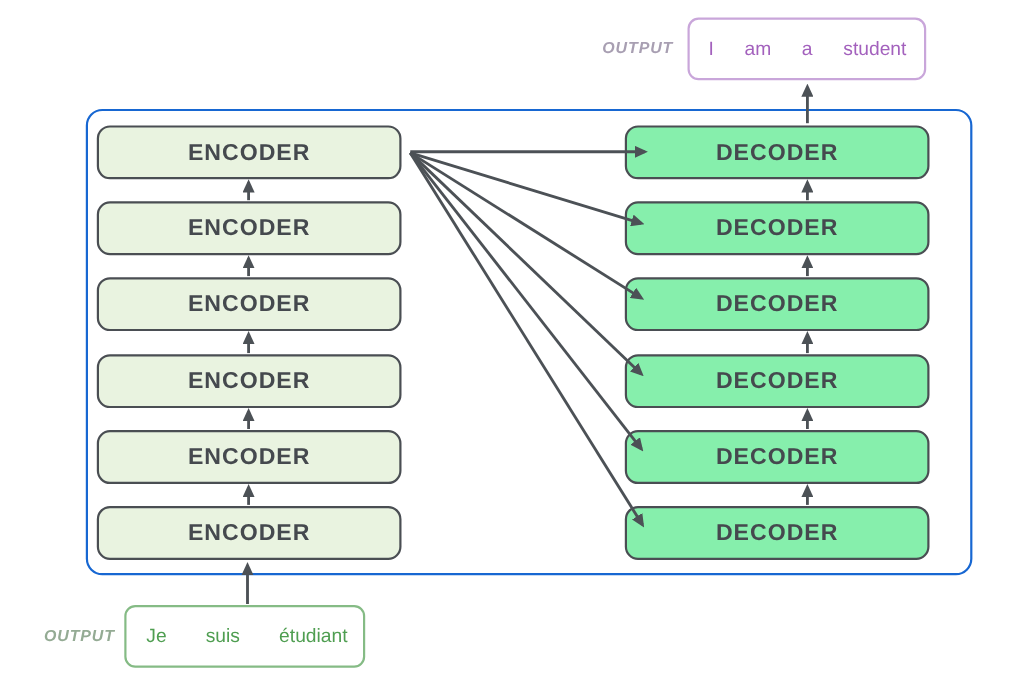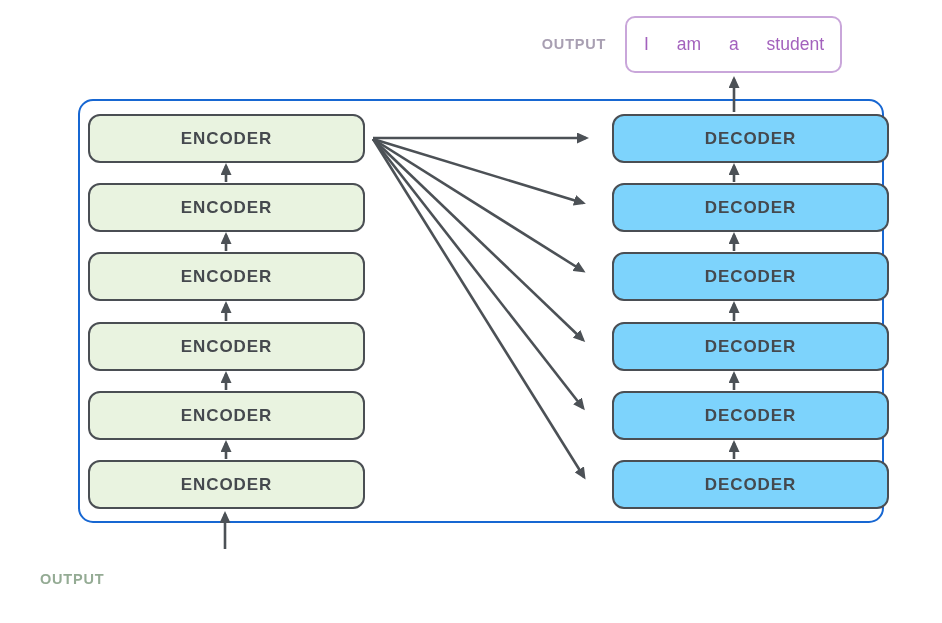--- a/index.html
+++ b/index.html
@@ -8,40 +8,40 @@
     font-family:"Liberation Sans","DejaVu Sans",sans-serif;
   }
   .container-frame{
     position:absolute;left:78px;top:99px;width:806px;height:424px;
     border:2.5px solid #1767d2;border-radius:15px;background:transparent;box-sizing:border-box;
   }
   .block{
     position:absolute;width:277px;height:49px;box-sizing:border-box;
     border:2.5px solid #4a4e53;border-radius:12px;
     display:flex;align-items:center;justify-content:center;
-    font-size:17px;font-weight:600;letter-spacing:0.9px;color:#45494e;
+    font-size:21px;font-weight:600;letter-spacing:0.9px;color:#45494e;
   }
   .encoder{left:88px;background:#e9f3e0;}
-  .decoder{left:612px;background:#7dd3fc;}
+  .decoder{left:568px;background:#86efac;}
   .t0{top:114px}.t1{top:183px}.t2{top:252px}.t3{top:322px}.t4{top:391px}.t5{top:460px}
   .sentence-box{
     position:absolute;box-sizing:border-box;border-radius:10px;background:#ffffff;
     display:flex;align-items:center;justify-content:space-between;
     font-size:17.5px;
   }
   .output-box{
     left:625px;top:16px;width:217px;height:57px;
     border:2.5px solid #c9a6da;color:#a361bd;padding:0 16px 0 17px;
   }
   .input-box{
     left:113px;top:550px;width:219px;height:57px;
     border:2.5px solid #85bb85;color:#4f9e51;padding:0 14px 0 18px;
   }
   .side-label{
-    position:absolute;font-size:14.5px;font-weight:600;letter-spacing:0.8px;text-align:center;
+    position:absolute;font-size:14.5px;font-weight:600;letter-spacing:0.8px;text-align:right;font-style:italic;
   }
   .output-label{left:536px;top:36px;width:76px;color:#a89fb2;}
   .input-label{left:40px;top:571px;width:56px;color:#94ab94;}
   .watermark{
     position:absolute;left:744px;top:566px;
     font-size:24px;letter-spacing:2px;color:#dcdcd9;
     text-shadow:-1px -1px 0 #c9c9c6, 1px 1px 0 #ffffff;
     white-space:nowrap;
   }
   svg.arrows{position:absolute;left:0;top:0;width:942px;height:623px;pointer-events:none;}
@@ -93,20 +93,25 @@
 
   <div class="side-label output-label">OUTPUT</div>
   <div class="sentence-box output-box">
     <span>I</span>
     <span>am</span>
     <span>a</span>
     <span>student</span>
   </div>
 
   <div class="side-label input-label">OUTPUT</div>
+  <div class="sentence-box input-box">
+    <span>Je</span>
+    <span>suis</span>
+    <span>étudiant</span>
+  </div>
 
 
   <svg class="arrows" viewBox="0 0 942 623" xmlns="http://www.w3.org/2000/svg">
     <defs>
       <marker id="ah" markerUnits="userSpaceOnUse" markerWidth="12" markerHeight="11" refX="9" refY="5.5" orient="auto">
         <path d="M0,0 L12,5.5 L0,11 Z" fill="#4c5156"></path>
       </marker>
     </defs>
     <g stroke="#4c5156" stroke-width="2.6" fill="none">
 

